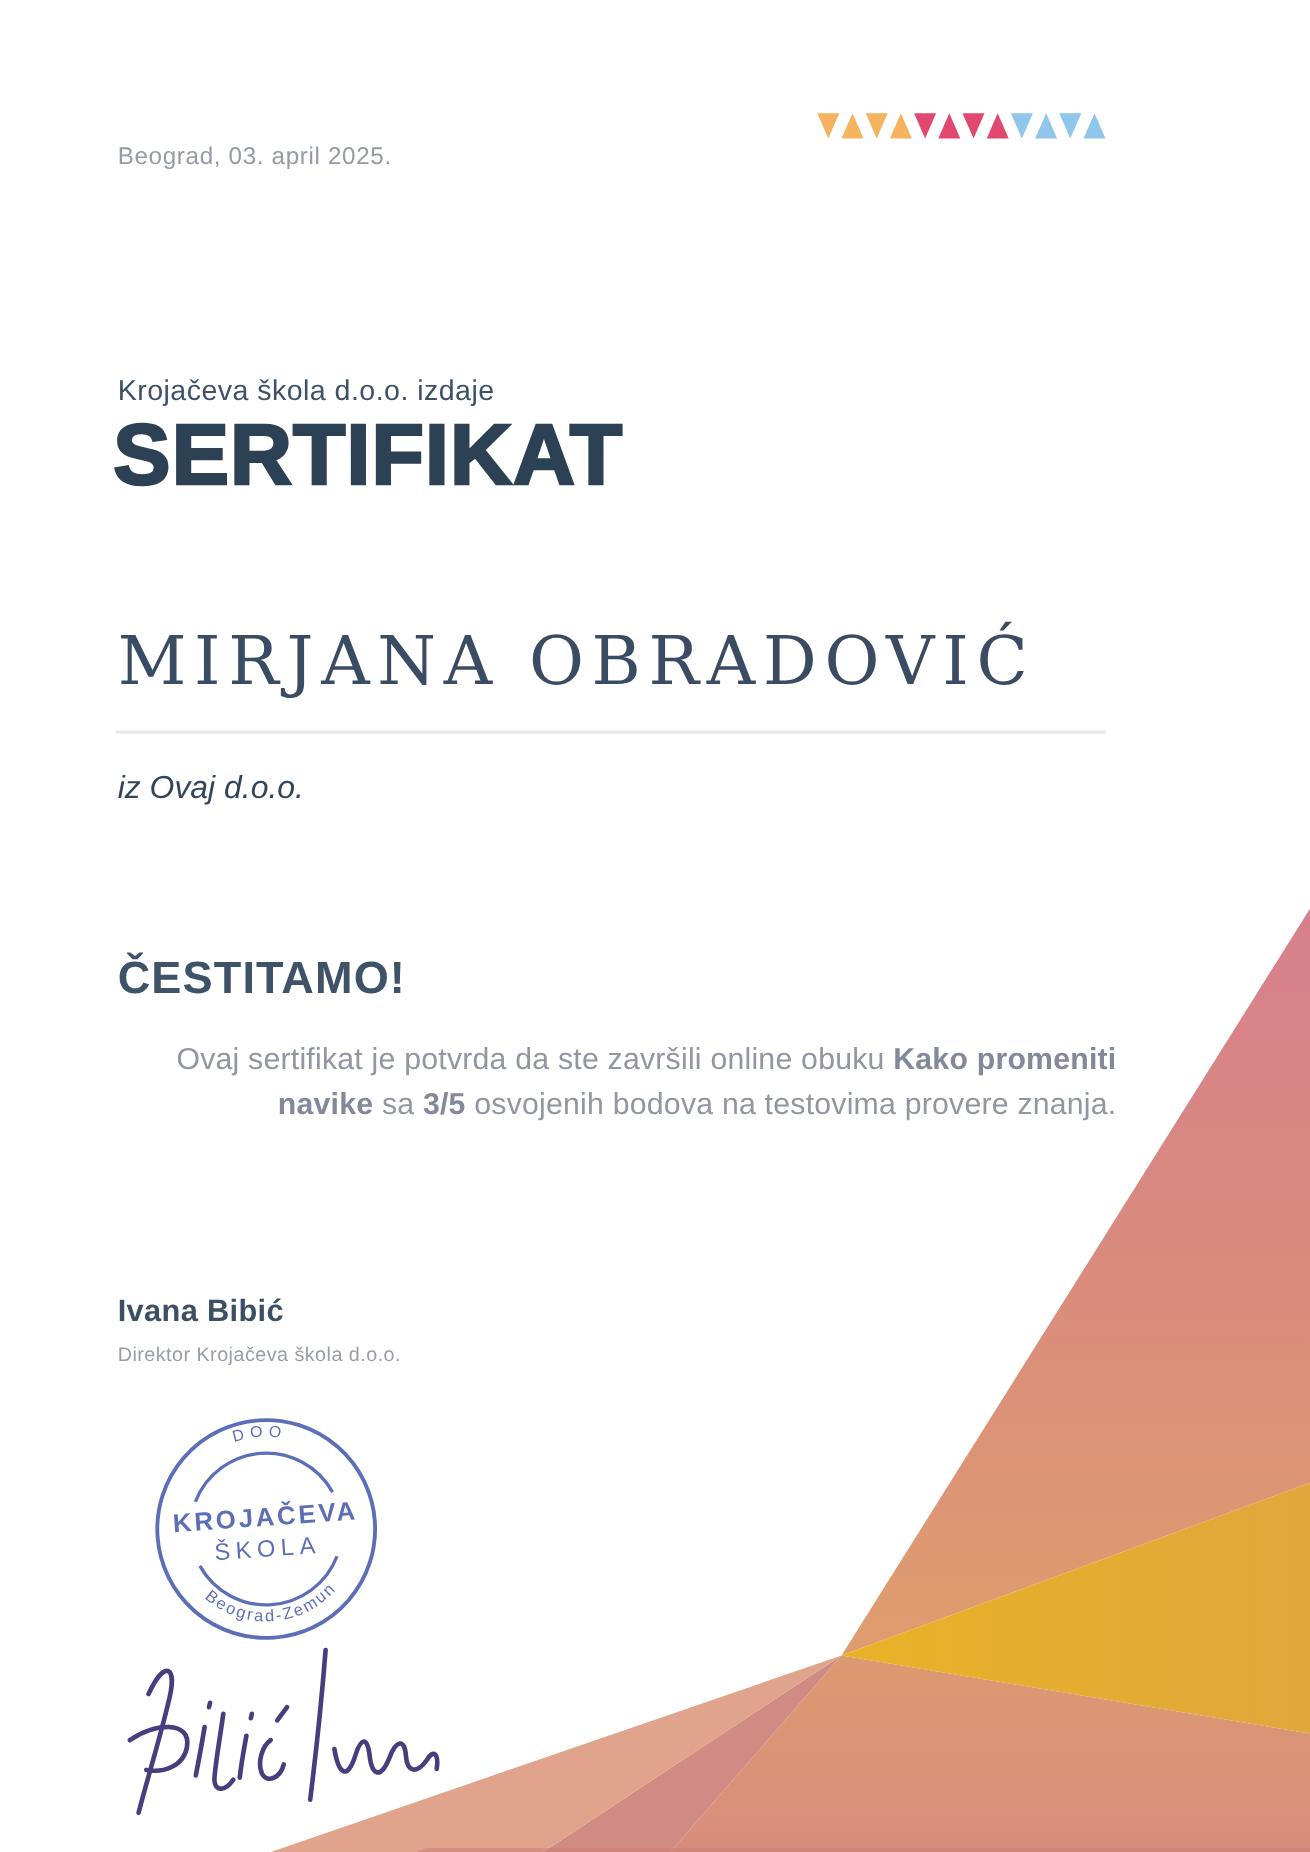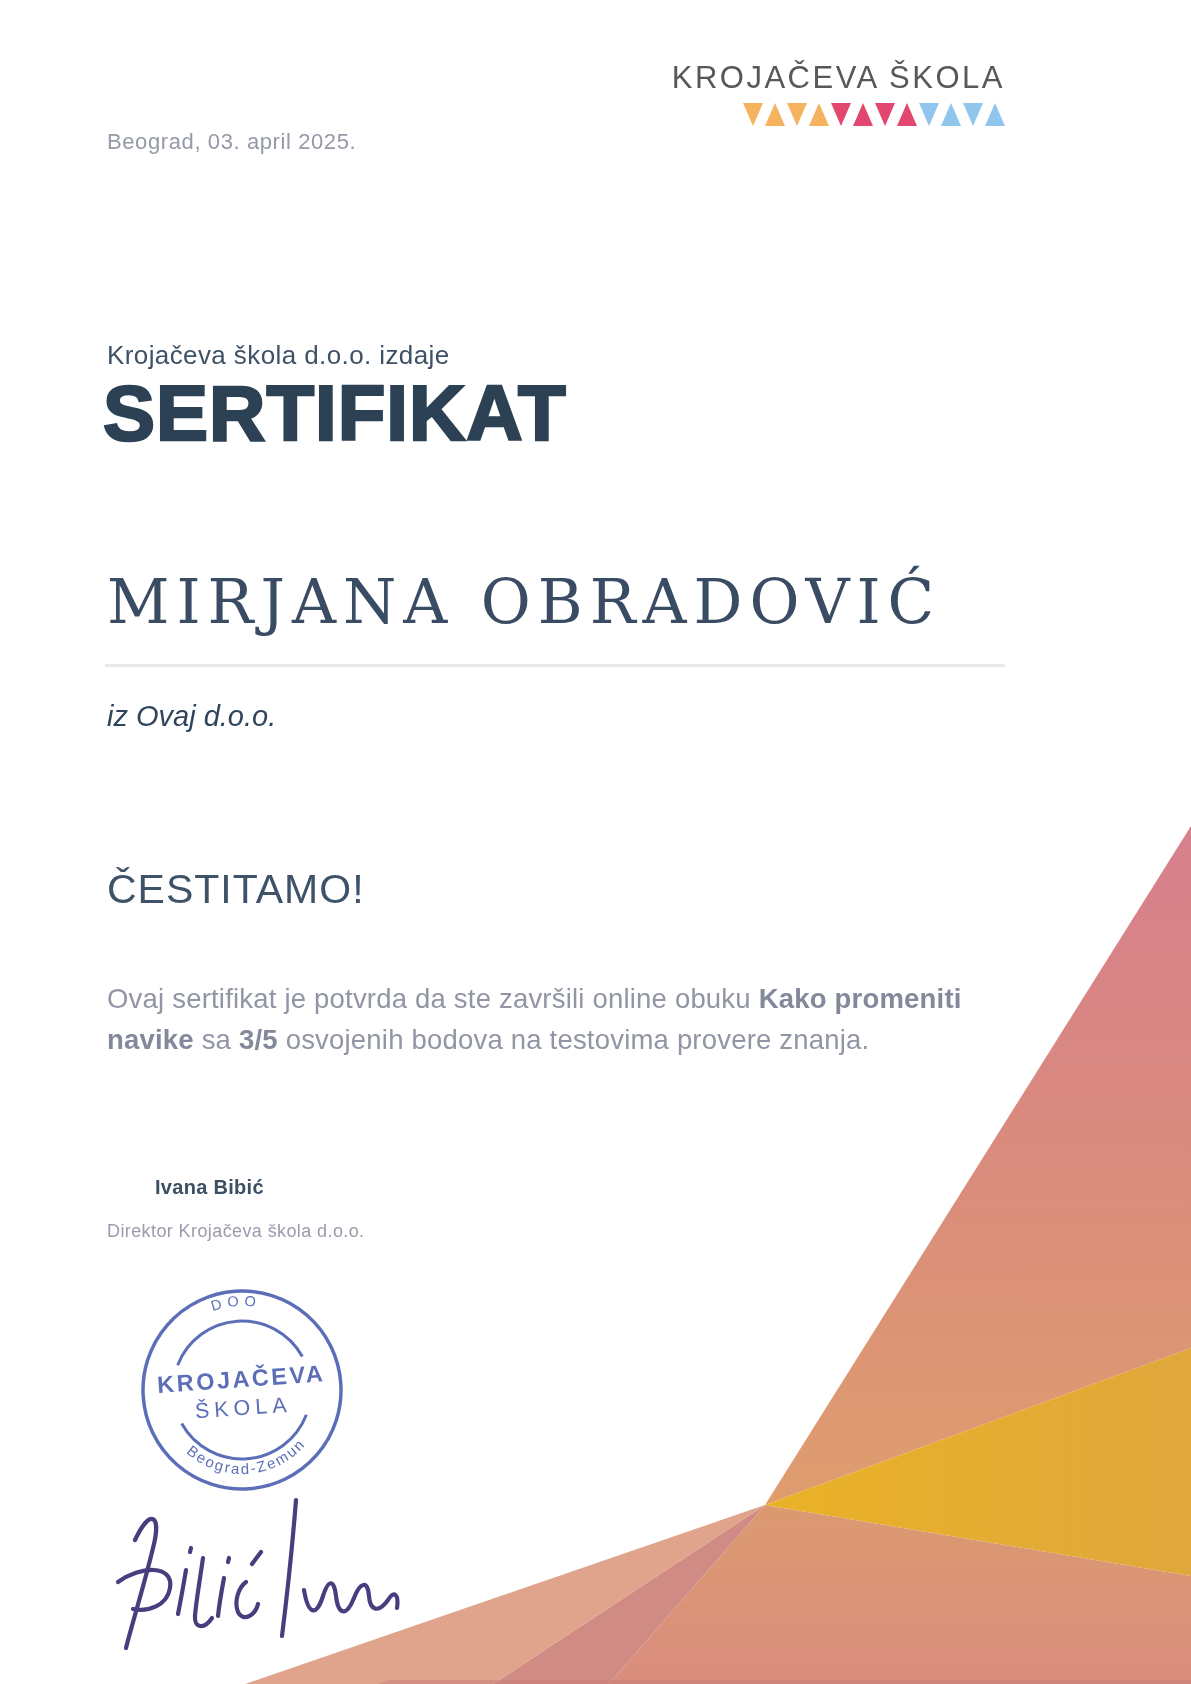--- a/index.html
+++ b/index.html
@@ -28,28 +28,28 @@
   
   .name{
     left:107px;top:566px;
     font-family:"DejaVu Serif", serif;
     font-size:61px;letter-spacing:7px;color:#3a4b64;
     white-space:nowrap;
   }
   .name-line{left:105px;top:664px;width:900px;height:3px;background:#e9e9eb;}
   .company{left:107px;top:700px;font-style:italic;font-size:29px;color:#30455a;}
   
-  .congrats{left:107px;top:866px;font-size:41px;font-weight:400;letter-spacing:1px;color:#3e5368;text-align:right;}
+  .congrats{left:107px;top:866px;font-size:41px;font-weight:700;letter-spacing:1px;color:#3e5368;text-align:right;}
   .bodytext{
-    left:107px;top:978px;width:908px;
-    font-size:27.5px;line-height:41px;color:#9195a4;letter-spacing:.2px;
+    left:107px;top:942px;width:908px;
+    font-size:27.5px;line-height:41px;color:#9195a4;letter-spacing:.2px;text-align:right;
   }
   .bodytext .b{font-weight:700;color:#84889b;}
   
-  .signer-name{left:107px;top:1176px;font-size:20px;font-weight:700;color:#3c4f63;letter-spacing:.3px;margin-left:48px;}
+  .signer-name{left:107px;top:1176px;font-size:28px;font-weight:700;color:#3c4f63;letter-spacing:.3px;}
   .signer-title{left:107px;top:1221px;font-size:18px;color:#999dab;letter-spacing:.4px;}
   
   .stamp{left:128px;top:1272px;}
   .signature{left:100px;top:1478px;}
   .bg{left:0;top:0;z-index:0;}
   .fg{z-index:1;}
 </style>
 </head>
 <body>
 
@@ -74,21 +74,20 @@
     <polygon points="1191,826 765,1505 1191,1348" fill="url(#gA)"></polygon>
     <polygon points="765,1505 1191,1348 1191,1576" fill="url(#gB)"></polygon>
     <polygon points="765,1505 1191,1576 1191,1684 609,1684" fill="url(#gC)"></polygon>
     <polygon points="765,1505 493,1684 609,1684" fill="#d08b84"></polygon>
     <polygon points="765,1505 245,1684 493,1684" fill="#e0a38c"></polygon>
     <polygon points="388,1680 1191,1680 1191,1684 378,1684" fill="#c97f78" opacity="0.55"></polygon>
   </svg>
 
   <div class="abs fg date">Beograd, 03. april 2025.</div>
 
-  <div class="abs fg logo-text">KROJAČEVA ŠKOLA</div>
   <div class="abs fg logo-tris">
     <div class="tri down" style="--c:#f5b35f"></div>
     <div class="tri up" style="--c:#f5b35f"></div>
     <div class="tri down" style="--c:#f5b35f"></div>
     <div class="tri up" style="--c:#f5b35f"></div>
     <div class="tri down" style="--c:#e1476f"></div>
     <div class="tri up" style="--c:#e1476f"></div>
     <div class="tri down" style="--c:#e1476f"></div>
     <div class="tri up" style="--c:#e1476f"></div>
     <div class="tri down" style="--c:#90c6ec"></div>

